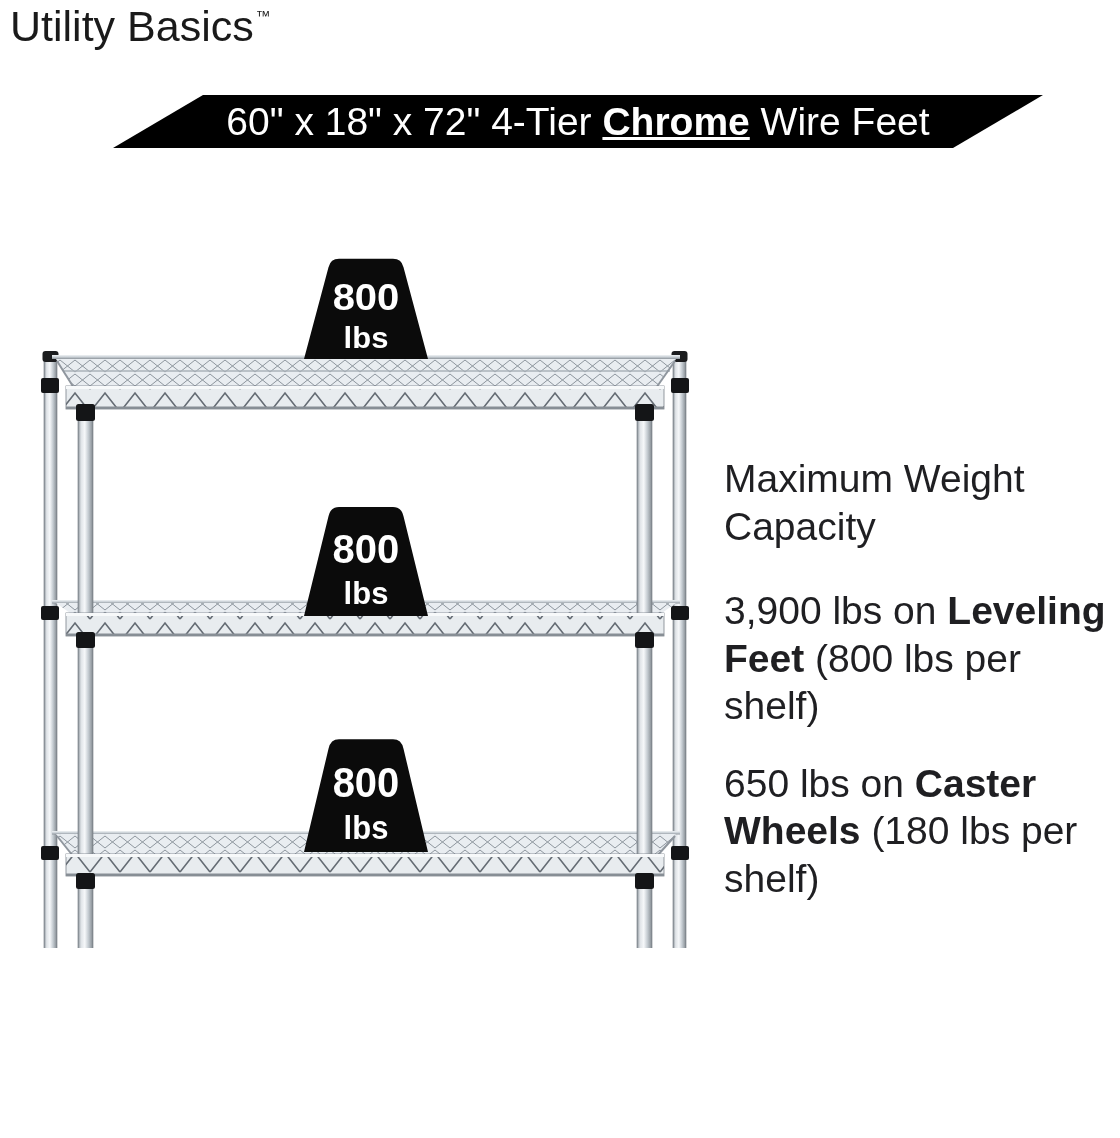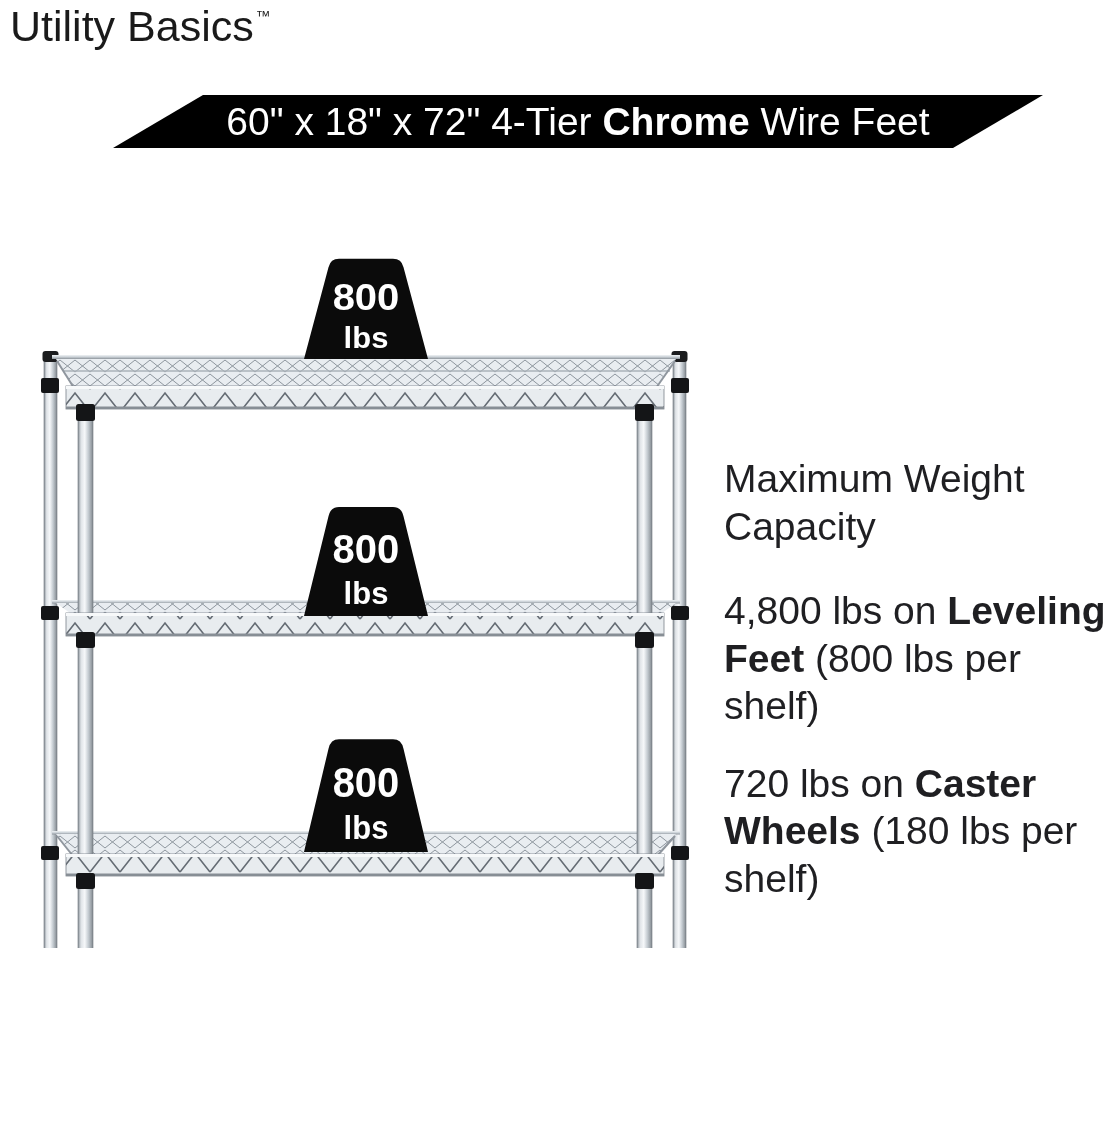--- a/index.html
+++ b/index.html
@@ -9,21 +9,21 @@
   }
   
   .logo{position:absolute;left:10px;top:-2px;font-size:43px;line-height:56px;color:#1a1a1a;}
   .logo .tm{display:inline-block;font-size:15px;transform:translateY(-20px);margin-left:2px;}
   
   .banner{
     position:absolute;left:113px;top:95px;width:930px;height:53px;background:#000000;
     clip-path:polygon(90px 0,930px 0,840px 53px,0 53px);
     color:#ffffff;font-size:39px;line-height:53px;text-align:center;white-space:nowrap;
   }
-  .banner strong{font-weight:700;}
+  .banner strong{font-weight:700;text-decoration:underline;}
   
   .rack{position:absolute;left:30px;top:345px;width:670px;height:793px;}
   
   .marker{position:absolute;left:301px;width:130px;}
   .marker text{font-family:"Liberation Sans",sans-serif;font-weight:700;fill:#ffffff;}
   .m1{top:256px;height:103px;}
   .m2{top:504px;height:112px;}
   .m3{top:736px;height:116px;}
   .m4{top:977px;height:114px;}
   
@@ -178,17 +178,17 @@
     <text x="65" y="98" font-size="31" text-anchor="middle">lbs</text>
   </svg>
   <svg class="marker m4" viewBox="0 0 130 110" preserveAspectRatio="none">
     <path d="M3 110 L27.5 12 Q29.5 3 38 3 L92 3 Q100.5 3 102.5 12 L127 110 Z" fill="#0b0b0b"></path>
     <text x="65" y="58" font-size="40" text-anchor="middle">800</text>
     <text x="65" y="98" font-size="31" text-anchor="middle">lbs</text>
   </svg>
 
   <div class="info">
     <h2>Maximum Weight Capacity</h2>
-    <p class="p1"><span>4,800 lbs on </span><strong>Leveling Feet</strong><span> (800 lbs per shelf)</span></p>
-    <p class="p2"><span>720 lbs on </span><strong>Caster Wheels</strong><span> (180 lbs per shelf)</span></p>
+    <p class="p1"><span>3,900 lbs on </span><strong>Leveling Feet</strong><span> (800 lbs per shelf)</span></p>
+    <p class="p2"><span>650 lbs on </span><strong>Caster Wheels</strong><span> (180 lbs per shelf)</span></p>
   </div>
 
 </div>
 
 </body></html>

